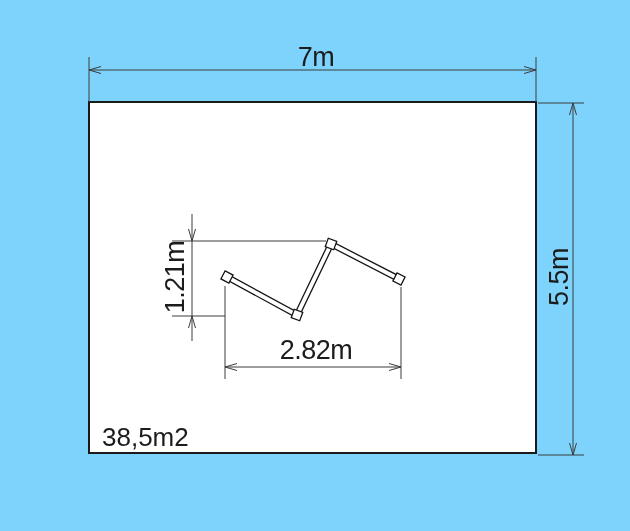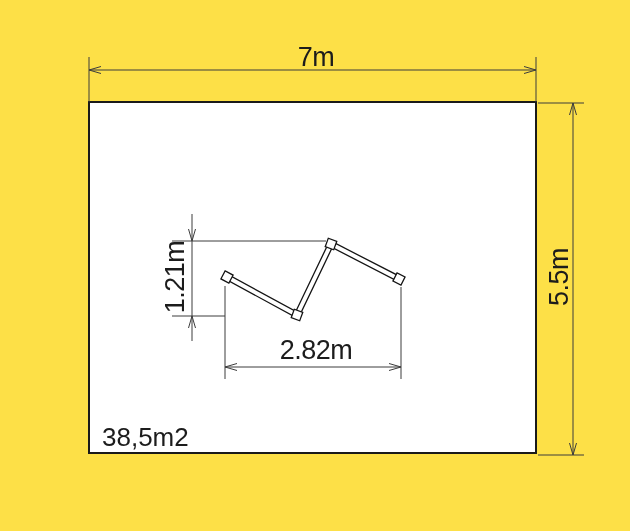--- a/index.html
+++ b/index.html
@@ -4,21 +4,21 @@
 <style>
   html, body {
     margin: 0;
     padding: 0;
     background: #ffffff;
   }
   .canvas {
     position: relative;
     width: 630px;
     height: 531px;
-    background: #fde047;
+    background: #7dd3fc;
     overflow: hidden;
     font-family: "Liberation Sans", sans-serif;
   }
   svg { display: block; }
   svg text {
     fill: #1c1c1c;
     font-family: "Liberation Sans", sans-serif;
   }
   .dim-text {
     font-size: 27px;

